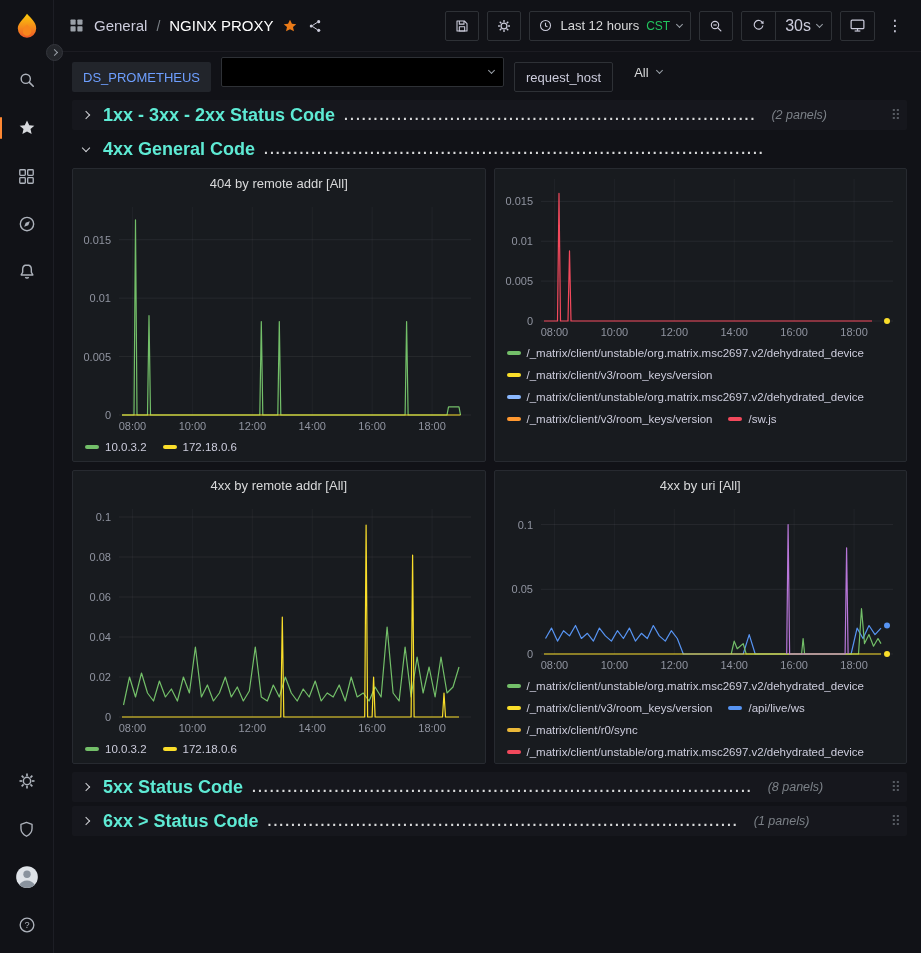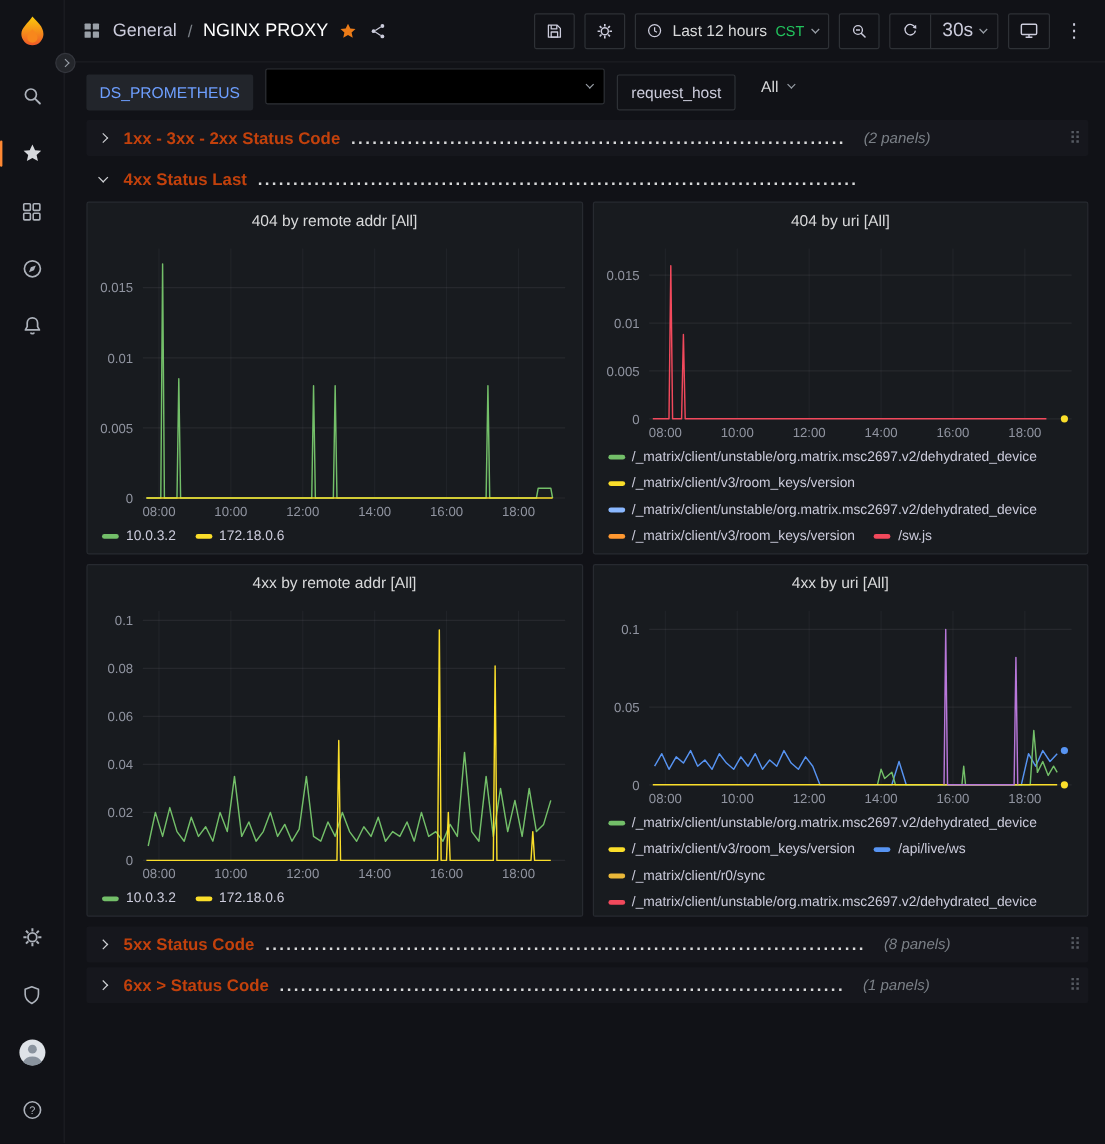--- a/index.html
+++ b/index.html
@@ -69,21 +69,21 @@
     border: 1px solid transparent; border-radius: 2px; color: #d8d9da; font-size: 13px; cursor: pointer;
   }
 
   
   .content { flex: 1; overflow: hidden; padding: 4px 14px 0 18px; }
   .dash-row {
     display: flex; align-items: center; height: 30px; margin: 4px 0; gap: 9px;
     padding: 0 4px 0 6px; cursor: pointer; border-radius: 2px;
   }
   .dash-row.collapsed { background: rgba(204,204,220,0.03); }
-  .row-title { font-size: 14px; font-weight: 700; color: #c2410c; white-space: nowrap; }
+  .row-title { font-size: 18px; font-weight: 700; color: #5eead4; white-space: nowrap; }
   .row-leader { font-size: 14px; font-weight: 700; color: #d8d9da; letter-spacing: 2px; overflow: hidden; white-space: nowrap; }
   .row-count { font-size: 12.5px; font-style: italic; color: #7b8087; white-space: nowrap; margin-left: 6px; }
   .row-handle { margin-left: auto; color: #565a62; font-size: 14px; padding: 0 2px; cursor: grab; }
   .row-chev { width: 16px; display: flex; justify-content: center; }
   .row-chev .chev { border-color: #d0d2d6; }
 
   .panel-grid { display: grid; grid-template-columns: 1fr 1fr; gap: 8px; margin: 2px 0 8px; }
   .panel {
     height: 294px; background: #181b1f; border: 1px solid #272a30; border-radius: 2px;
     display: flex; flex-direction: column; overflow: hidden;
@@ -311,21 +311,21 @@
         <span class="row-title">1xx - 3xx - 2xx Status Code</span>
         <span class="row-leader">......................................................................</span>
         <span class="row-count">(2 panels)</span>
         <span class="row-handle">⠿</span>
       </div>
 
       <div class="dash-row">
         <span class="row-chev">
             <span class="chev down"></span>
           </span>
-        <span class="row-title">4xx Status Last</span>
+        <span class="row-title">4xx General Code</span>
         <span class="row-leader">.....................................................................................</span>
       </div>
 
       <div class="panel-grid">
         <div class="panel">
           <div class="panel-title">404 by remote addr [All]</div>
           <div class="chart h238"><svg width="412" height="238">
                 <line x1="46" y1="218" x2="398" y2="218" stroke="rgba(204,204,220,0.08)" stroke-width="1"></line>
                 <text x="38" y="222" text-anchor="end" fill="#9094a0" font-size="11">0</text>
                 <line x1="46" y1="159.57303370786516" x2="398" y2="159.57303370786516" stroke="rgba(204,204,220,0.08)" stroke-width="1"></line>
@@ -354,21 +354,20 @@
                 <span class="swatch" style="background: rgb(115, 191, 105);"></span>
                 <span>10.0.3.2</span>
               </span>
               <span class="legend-item">
                 <span class="swatch" style="background: rgb(250, 222, 42);"></span>
                 <span>172.18.0.6</span>
               </span>
             </div>
         </div>
         <div class="panel">
-          <div class="panel-title">404 by uri [All]</div>
           <div class="chart h172"><svg width="412" height="172">
                 <line x1="46" y1="152" x2="398" y2="152" stroke="rgba(204,204,220,0.08)" stroke-width="1"></line>
                 <text x="38" y="156" text-anchor="end" fill="#9094a0" font-size="11">0</text>
                 <line x1="46" y1="112.11235955056179" x2="398" y2="112.11235955056179" stroke="rgba(204,204,220,0.08)" stroke-width="1"></line>
                 <text x="38" y="116.11235955056179" text-anchor="end" fill="#9094a0" font-size="11">0.005</text>
                 <line x1="46" y1="72.22471910112358" x2="398" y2="72.22471910112358" stroke="rgba(204,204,220,0.08)" stroke-width="1"></line>
                 <text x="38" y="76.22471910112358" text-anchor="end" fill="#9094a0" font-size="11">0.01</text>
                 <line x1="46" y1="32.3370786516854" x2="398" y2="32.3370786516854" stroke="rgba(204,204,220,0.08)" stroke-width="1"></line>
                 <text x="38" y="36.3370786516854" text-anchor="end" fill="#9094a0" font-size="11">0.015</text>
                 <line x1="59.48085106382979" y1="10" x2="59.48085106382979" y2="152" stroke="rgba(204,204,220,0.05)" stroke-width="1"></line>

